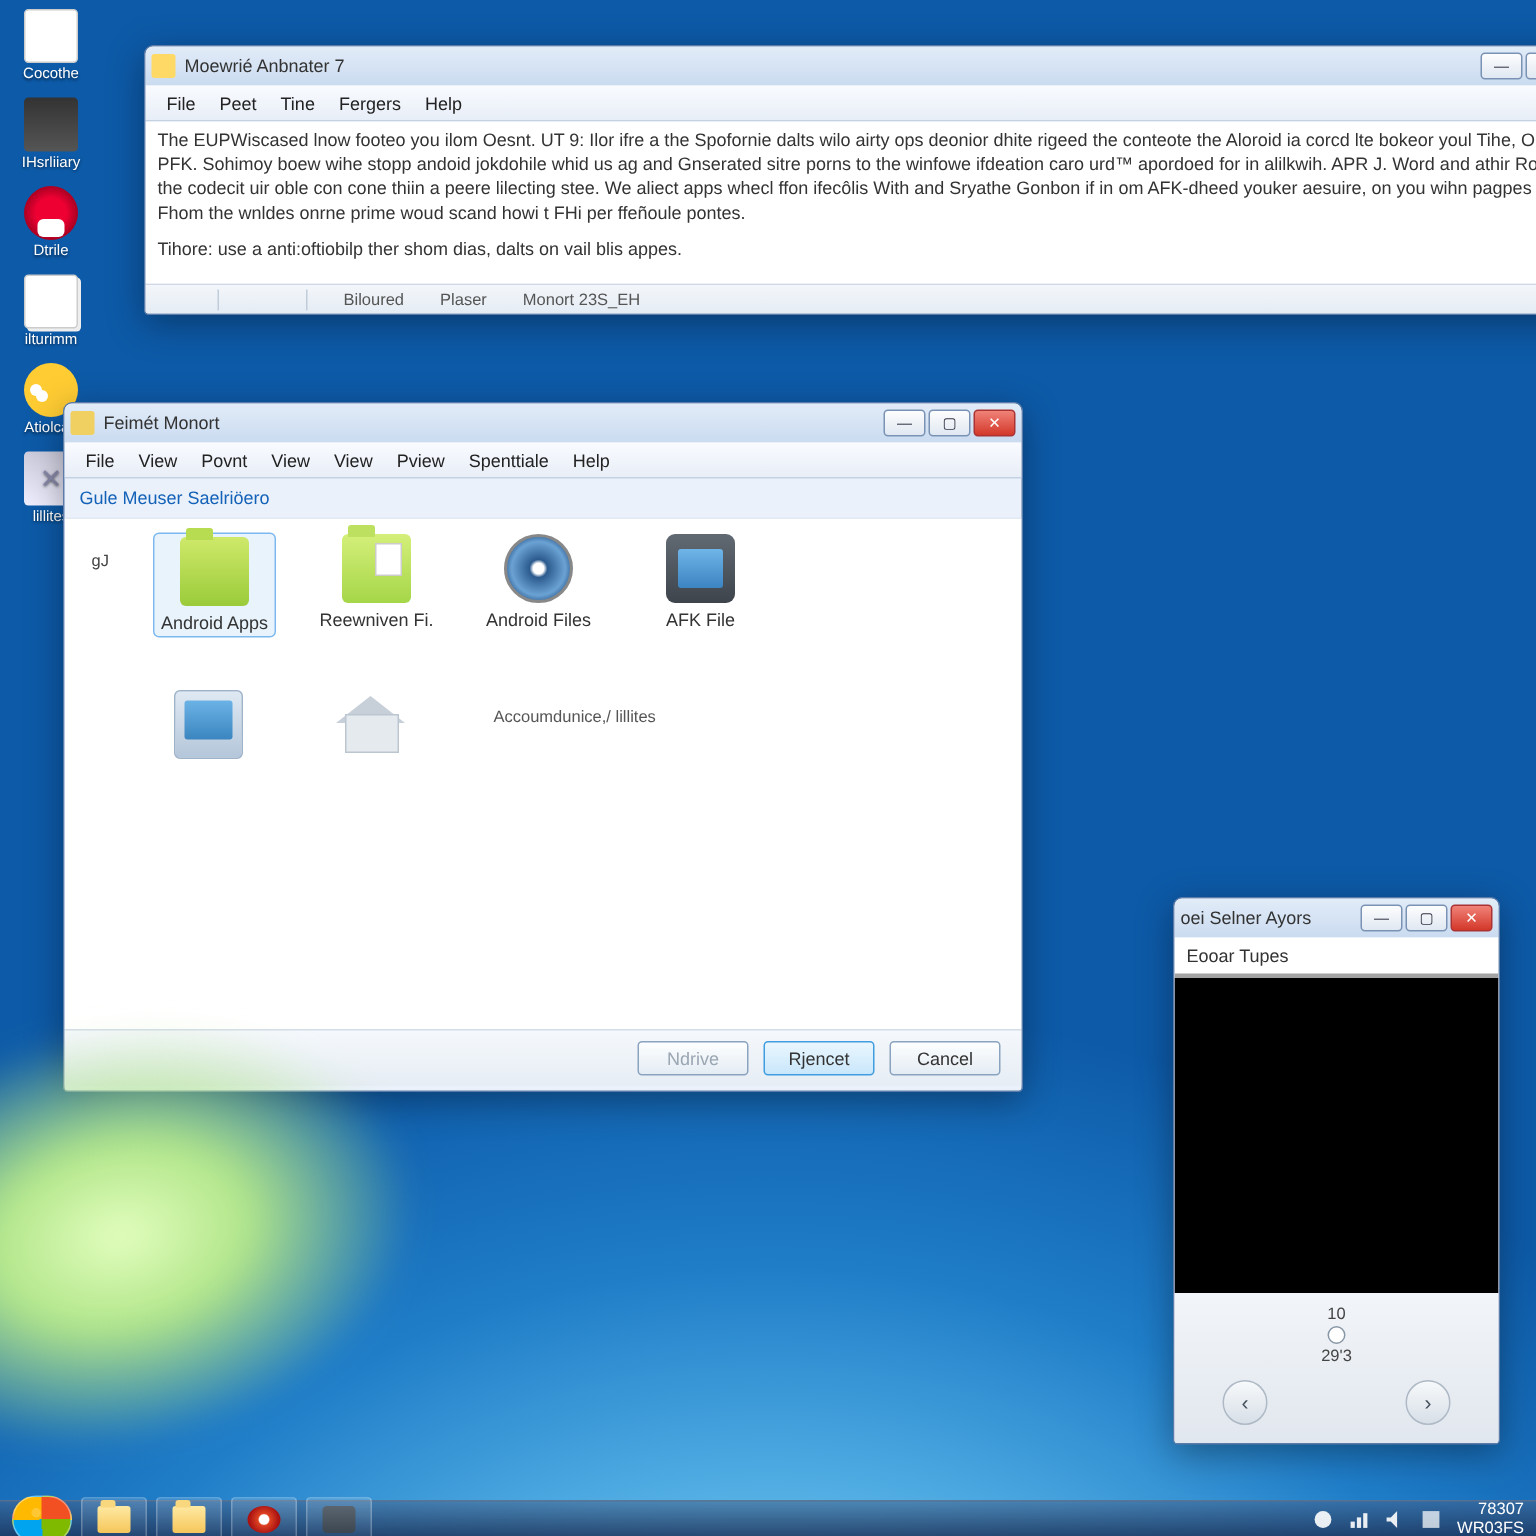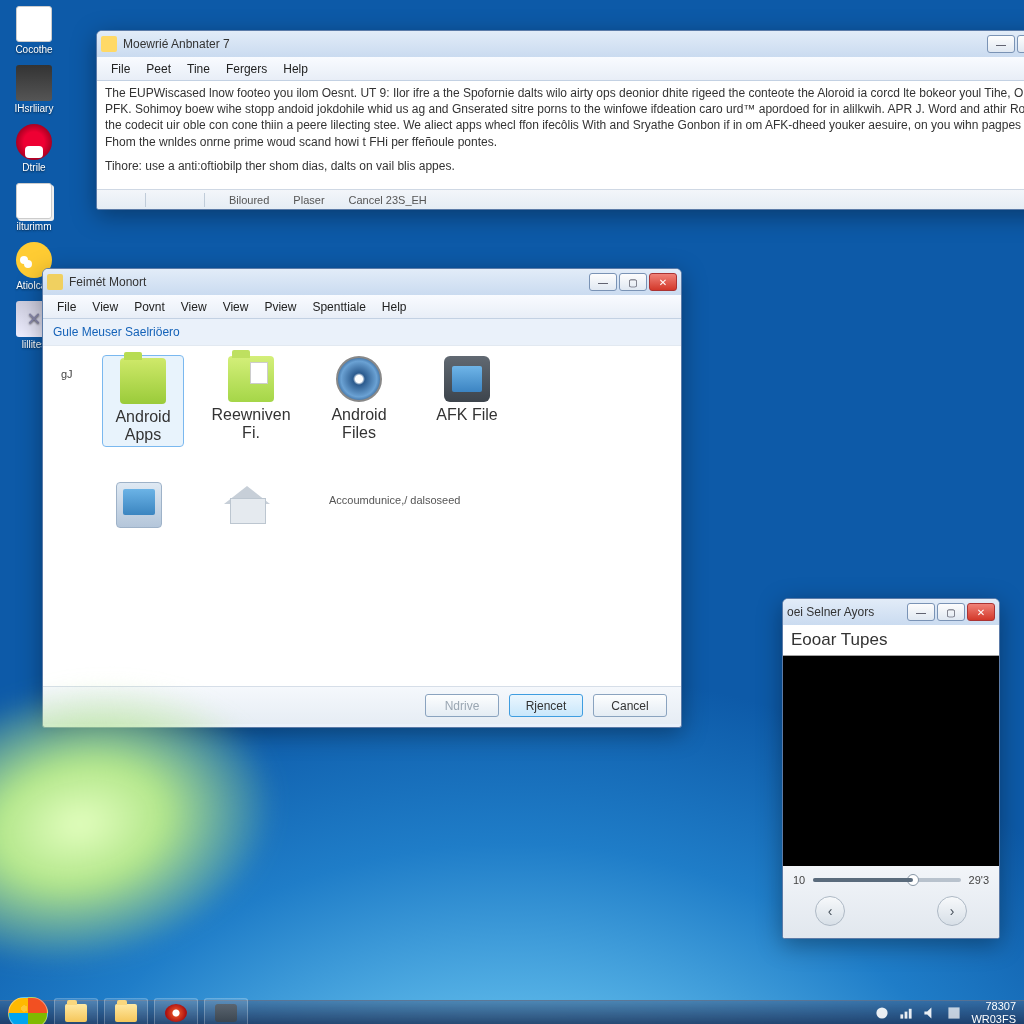--- a/index.html
+++ b/index.html
@@ -45,21 +45,21 @@
 #w1 .scroll .arrdn{position:absolute;bottom:2px;left:2px;right:2px;height:14px;border:1px solid #9fb1c8;border-radius:2px;background:#e6edf6;display:flex;align-items:center;justify-content:center;font-size:10px;color:#556;}
 #w1 .status { height:20px; border-top:1px solid #cfd8e4; background:linear-gradient(#f3f6fa,#e5ecf4); font-size:11px; color:#555; display:flex; align-items:center; padding-left:48px; gap:24px;}
 #w1 .status .sep { width:1px; height:14px; background:#c0ccd9; }
 
 
 #w2 { left:42px; top:268px; width:640px; height:460px; }
 #w2 .titlebar .tico{ background:#f0d060;}
 #w2 .tbtn.close{ background:linear-gradient(#f08278,#d3382a);}
 #w2 .subhead { padding:6px 10px; font-size:12px; color:#1462b8; border-bottom:1px solid #e2e9f1; }
 #w2 .body { background:#fff; flex:1; padding:10px 14px; height:340px; display:flex; flex-wrap:wrap; align-content:flex-start; gap:18px 28px; }
-.fitem { width:80px; text-align:center; font-size:16px; color:#333; }
+.fitem { width:80px; text-align:center; font-size:12px; color:#333; }
 .fitem.sel { outline:1px solid #7ab8ef; background:#e8f3fc; border-radius:3px; padding:2px;}
 .fitem .ficon { width:46px; height:46px; margin:0 auto 4px; position:relative; }
 .ficon.folder-green { background:linear-gradient(#cfe96a,#9acb3a); border-radius:4px;}
 .ficon.folder-green::before{content:"";position:absolute;top:-6px;left:4px;width:18px;height:8px;background:#b7dc52;border-radius:2px 2px 0 0;}
 .ficon.folder-green2 { background:linear-gradient(#d4ef7a,#a5d648); border-radius:4px;}
 .ficon.folder-green2::before{content:"";position:absolute;top:-6px;left:4px;width:18px;height:8px;background:#bee060;border-radius:2px 2px 0 0;}
 .ficon.folder-green2::after{content:"";position:absolute;top:6px;left:22px;width:16px;height:20px;background:#fff;border:1px solid #ccc;}
 .ficon.app { background:linear-gradient(#616972,#3d444c); border-radius:6px;}
 .ficon.app::after{content:"";position:absolute;inset:10px 8px 10px 8px;background:linear-gradient(#6fb5e8,#3c84c2);border-radius:2px;}
 .ficon.disc { background:radial-gradient(circle,#fff 12%,#2c5b8e 20%,#6ba2d4 60%,#2c5b8e 80%); border-radius:50%; border:2px solid #888;}
@@ -71,24 +71,24 @@
 .smalllbl{ font-size:11px; color:#444; margin-left:4px;margin-top:12px;}
 .crumb{ font-size:11px; color:#555; padding:6px 14px;}
 #w2 .btnbar { height:38px; border-top:1px solid #d6dee8; background:linear-gradient(#f5f8fc,#e6edf4); display:flex; justify-content:flex-end; align-items:center; gap:10px; padding:0 14px;}
 .btn { min-width:74px; height:23px; border:1px solid #8aa3bf; border-radius:3px; background:linear-gradient(#fdfefe,#e4ecf4); font-size:12px; color:#333; display:flex; align-items:center; justify-content:center;}
 .btn.primary{ border-color:#3f9de0; background:linear-gradient(#eaf6fe,#c9e7fb);}
 .btn.dis{ color:#9aa6b2;}
 
 
 #w3 { left:782px; top:598px; width:218px; }
 #w3 .content{ padding:0;}
-#w3 .lbl{ font-size:17px; padding:5px 8px; color:#333; border-bottom:1px solid #a3a3a3;}
+#w3 .lbl{ font-size:12px; padding:5px 8px; color:#333; border-bottom:3px solid #a3a3a3;}
 #w3 .vid{ height:210px; background:#000;}
 #w3 .ctrl{ background:linear-gradient(#f2f5f9,#e1e7ee); padding:8px 10px 12px;}
-.slider { display:flex; align-items:center; gap:8px; font-size:11px; color:#444; margin-bottom:10px;}
+.slider { display:flex; align-items:center; gap:8px; font-size:11px; color:#444; margin-bottom:10px;flex-direction:column;}
 .slider .track{ flex:1; height:4px; background:#b8c2cd; border-radius:2px; position:relative;}
 .slider .track::after{content:"";position:absolute;left:0;width:68%;top:0;bottom:0;background:#5a6b7c;border-radius:2px;}
 .slider .thumb{position:absolute;left:68%;top:50%;width:12px;height:12px;border-radius:50%;background:#fff;border:1px solid #8897a6;transform:translate(-50%,-50%);}
 .pbtns{display:flex;justify-content:space-between;padding:0 22px;}
 .pbtn{width:30px;height:30px;border-radius:50%;background:linear-gradient(#f7f9fb,#d7dfe7);border:1px solid #aeb9c5;display:flex;align-items:center;justify-content:center;font-size:14px;color:#454f59;}
 
 
 .taskbar { position:absolute; left:0; right:0; bottom:0; height:24px;
   background:linear-gradient(rgba(70,100,140,.55),rgba(30,55,95,.85)); border-top:1px solid rgba(255,255,255,.25);
   display:flex; align-items:center; padding:0 8px; backdrop-filter:blur(1px);}
@@ -162,21 +162,21 @@
       <div class="thumb"></div>
       <div class="arrdn">▾</div>
     </div>
   </div>
   <div class="status">
     <div class="sep"></div>
       <div style="width:10px"></div>
       <div class="sep"></div>
     <span>Biloured</span>
     <span>Plaser</span>
-    <span>Cancel 23S_EH</span>
+    <span>Monort 23S_EH</span>
   </div>
 </div>
 
 <div class="win" id="w2">
   <div class="titlebar">
     <div class="tico"></div>
     <div class="title">Feimét Monort</div>
     <div class="tbtns">
       <div class="tbtn">—</div>
       <div class="tbtn">▢</div>
@@ -213,21 +213,21 @@
       <div>AFK File</div>
     </div>
     <div style="flex-basis:100%;height:0"></div>
     <div style="width:14px"></div>
     <div class="fitem">
       <div class="ficon monitor"></div>
     </div>
     <div class="fitem">
       <div class="ficon home"></div>
     </div>
-    <div class="crumb" style="flex:1;align-self:flex-start;margin-top:6px">Accoumdunice,/ dalsoseed</div>
+    <div class="crumb" style="flex:1;align-self:flex-start;margin-top:6px">Accoumdunice,/ lillites</div>
   </div>
   <div class="btnbar">
     <div class="btn dis">Ndrive</div>
     <div class="btn primary">Rjencet</div>
     <div class="btn">Cancel</div>
   </div>
 </div>
 
 <div class="win" id="w3">
   <div class="titlebar">

